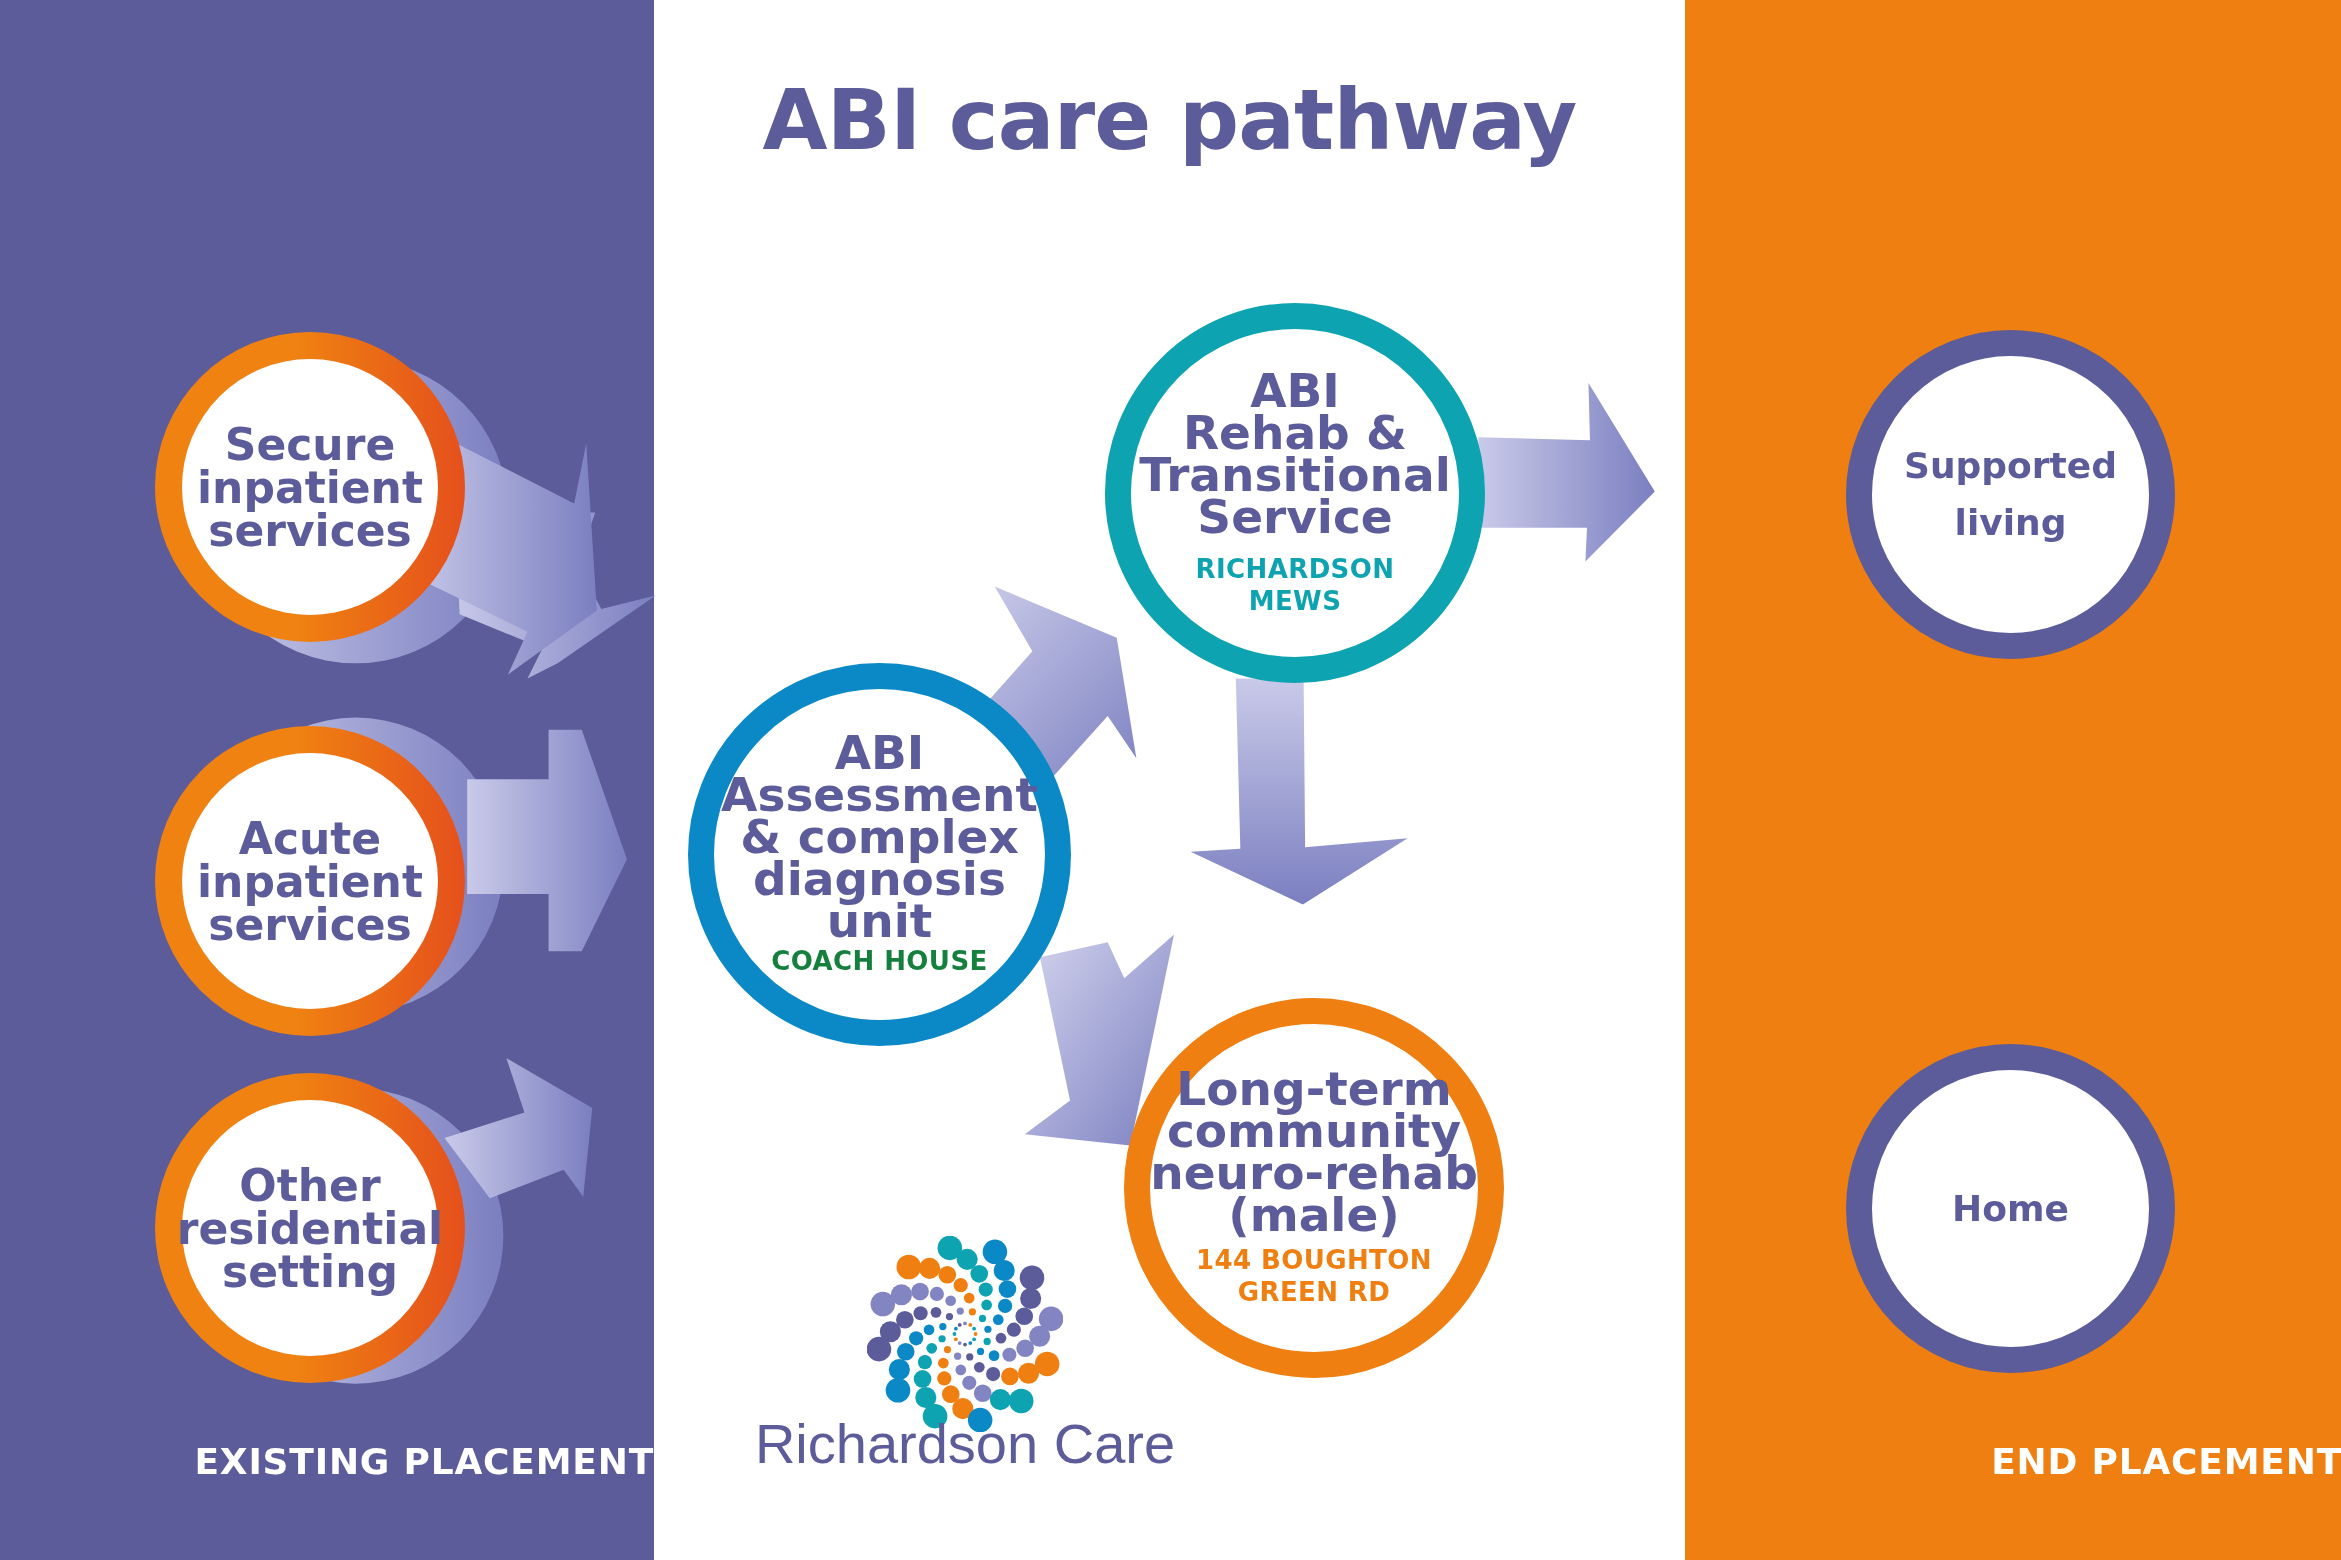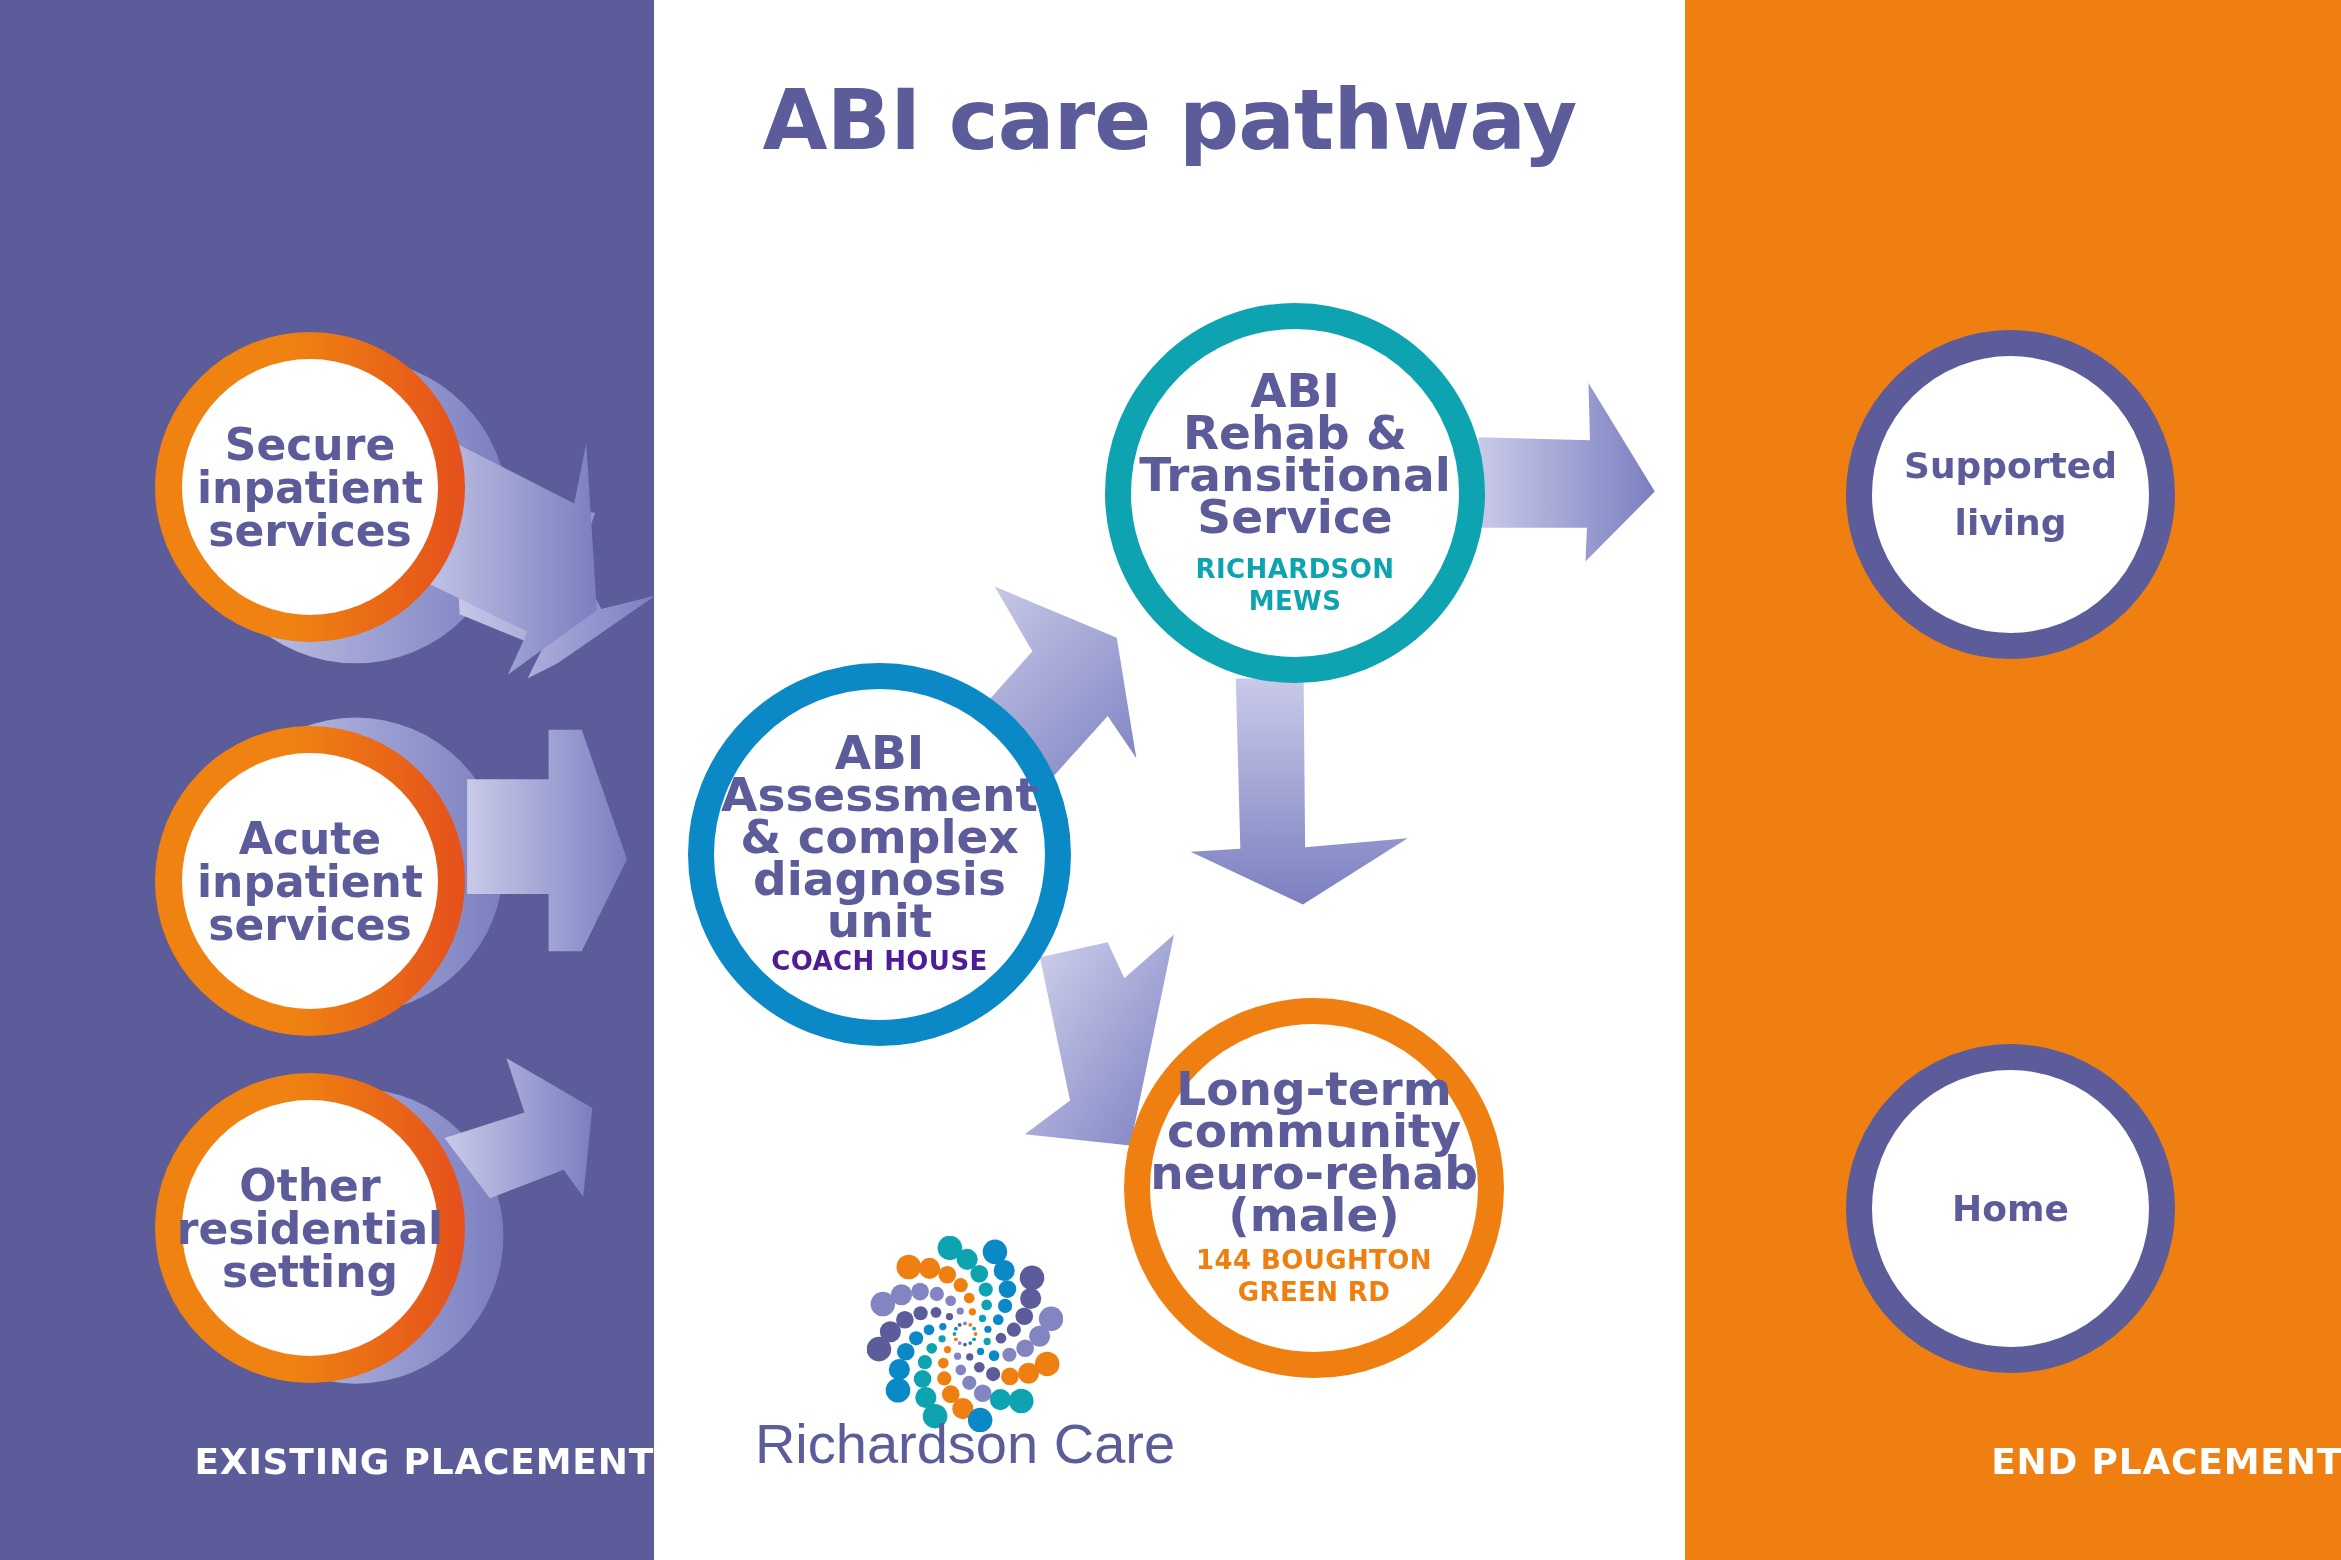--- a/index.html
+++ b/index.html
@@ -101,21 +101,21 @@
     <div class="label">setting</div>
   </div>
 </div>
 
 <div class="node ring-blue" style="left:688px; top:663px; width:383px; height:383px;">
   <div class="label">ABI</div>
   <div class="label">Assessment</div>
   <div class="label">&amp; complex</div>
   <div class="label">diagnosis</div>
   <div class="label">unit</div>
-  <div class="sub" style="color:#4c1d95; margin-top:3px;">COACH HOUSE</div>
+  <div class="sub" style="color:#15803d; margin-top:3px;">COACH HOUSE</div>
 </div>
 
 <div class="node ring-teal" style="left:1105px; top:303px; width:380px; height:380px;">
   <div class="label">ABI</div>
   <div class="label">Rehab &amp;</div>
   <div class="label">Transitional</div>
   <div class="label">Service</div>
   <div class="sub" style="color:#0da3b1; margin-top:15px;">RICHARDSON</div>
   <div class="sub" style="color:#0da3b1; margin-top:0;">MEWS</div>
 </div>

